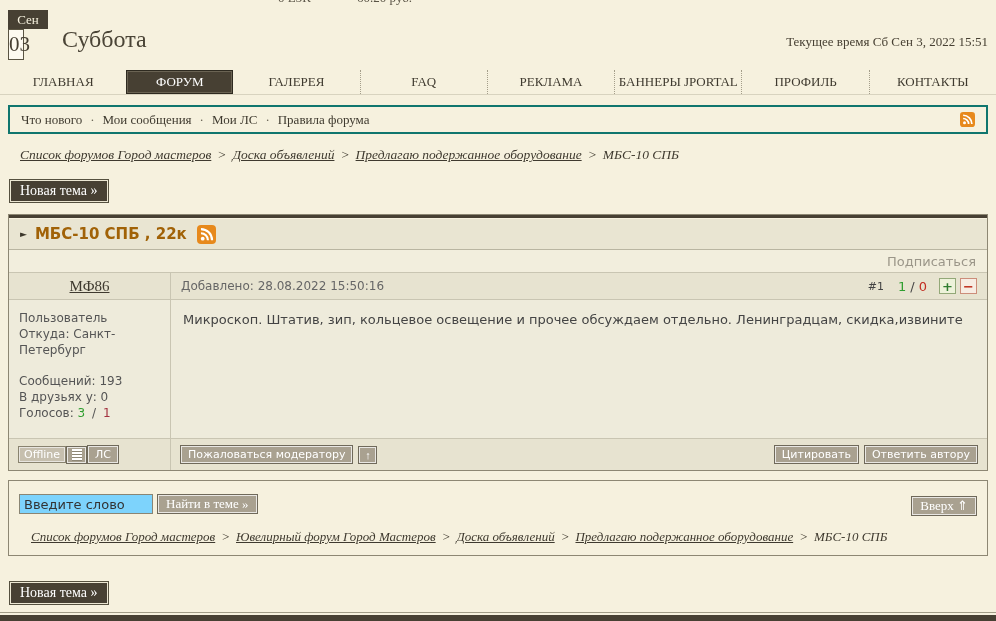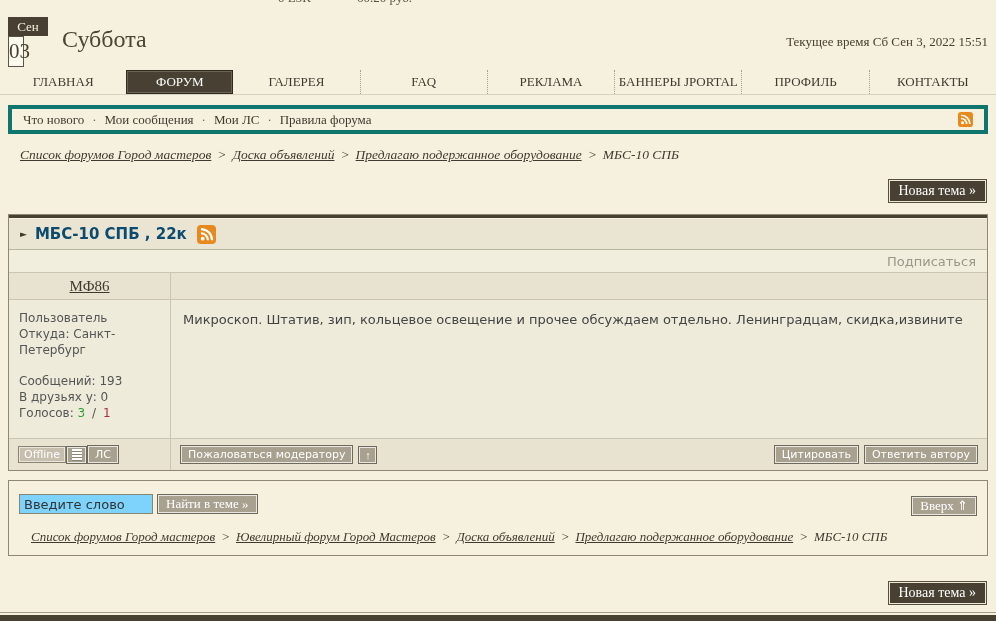--- a/index.html
+++ b/index.html
@@ -6,38 +6,38 @@
   html,body { background:#f6f1de; }
   .page { position:relative; width:996px; height:621px; background:#f6f1de;
           font-family:"Liberation Serif", serif; color:#3f3a2f; overflow:hidden; }
 
   
   .ticker { position:absolute; top:-10px; left:278px; font-size:13px; color:#5a5446; white-space:nowrap; }
   .ticker span { margin-right:46px; }
 
   
   .header { position:relative; height:70px; }
-  .calendar { position:absolute; left:8px; top:10px;margin-top:7px; }
+  .calendar { position:absolute; left:8px; top:10px; }
   .cal-month { width:40px; height:19px; background:#474033; color:#f6f1de; font-size:13px;
                text-align:center; line-height:19px; }
   .cal-day { width:16px; height:31px; background:#fdfaf0; border:1px solid #5a5442; color:#474033;
              font-size:21px; text-align:center; line-height:29px; }
   .weekday { position:absolute; left:62px; top:26px; font-size:24px; color:#4a4436; }
   .current-time { position:absolute; right:8px; top:34px; font-size:13px; color:#474033; }
 
   
   .tabs { display:flex; height:25px; align-items:stretch; border-bottom:1px solid #d8d3bf; }
   .tab { flex:1; display:flex; align-items:center; justify-content:center; font-size:13px;
          color:#3f3a2f; cursor:pointer; border-left:1px dotted #a49e8a; white-space:nowrap; }
   .tab:first-child, .tab.no-sep { border-left:none; }
   .tab.active { flex:0 0 107px; background:#474033; color:#fff; border:1px solid #2e2a20;
                 box-shadow:inset 0 0 0 1px #6a6353; }
 
   
-  .subnav { margin:10px 8px 0; border:4px solid #0f766e; height:29px; display:flex;
+  .subnav { margin:10px 8px 0; border:2px solid #0f766e; height:29px; display:flex;
             align-items:center; padding:0 11px; font-size:13px; }
   .subnav .lnk { cursor:pointer; }
   .subnav .sep { margin:0 8px; color:#6a6455; }
 
   
   .rss { display:inline-block; line-height:0; cursor:pointer; }
   .rss svg { display:block; }
   .rss-small { margin-left:auto; }
 
   
@@ -48,31 +48,31 @@
 
   
   .btn-dark { display:inline-block; background:#474033; color:#fff; font-size:14px;
               padding:2px 9px; border:1px solid #ece7d3; box-shadow:0 0 0 1px #55503f; cursor:pointer; }
   .btn-tan { display:inline-flex; align-items:center; justify-content:center; background:#a9a190;
              color:#fff; border:1px solid #6f695a; box-shadow:inset 0 0 0 1px rgba(255,255,255,.75);
              cursor:pointer; }
   .btn-serif { font-family:"Liberation Serif", serif; font-size:13px; padding:1px 8px; }
   .btn-sans  { font-family:"DejaVu Sans", sans-serif; font-size:11px; padding:2px 7px; }
 
-  .newtopic-row { text-align:right; margin:17px 10px 0; }
+  .newtopic-row { margin:17px 10px 0; }
   .newtopic-row.bottom { margin-top:26px; }
 
   
   .topic-panel { margin:12px 8px 0; border:1px solid #8d8773; background:#eeebdb; }
   .panel-topbar { height:4px; background:#474033; border-bottom:1px solid #f6f1de; }
   .topic-title-row { height:31px; background:#e9e5d2; border-bottom:1px solid #b9b5a1;
                      display:flex; align-items:center; padding:0 11px;
                      font-family:"DejaVu Sans", sans-serif; }
   .topic-marker { font-size:9px; margin-right:8px; color:#3c382c; }
-  .topic-title { font-weight:bold; font-size:15px; color:#0c4a6e; }
+  .topic-title { font-weight:bold; font-size:15px; color:#a16207; }
   .topic-title-row .rss { margin-left:10px; }
   .subscribe-row { height:23px; background:#f2eedd; border-bottom:1px solid #c9c5b2;
                    display:flex; justify-content:flex-end; align-items:center; padding:0 11px; }
   .subscribe { font-family:"DejaVu Sans", sans-serif; font-size:13px; color:#9b9689; cursor:pointer; }
 
   .post-header-row { display:flex; background:#e7e3d0; border-bottom:1px solid #c9c5b2; height:27px; }
   .author-cell { width:162px; border-right:1px solid #c9c5b2; display:flex; align-items:center;
                  justify-content:center; }
   .author-link { font-size:15px; text-decoration:underline; color:#3f3a2f; cursor:pointer; }
   .added-cell { flex:1; display:flex; align-items:center; padding:0 10px;
@@ -195,20 +195,31 @@
     </div>
 
     <div class="subscribe-row">
       <span class="subscribe">Подписаться</span>
     </div>
 
     <div class="post-header-row">
       <div class="author-cell">
         <span class="author-link">МФ86</span>
       </div>
+      <div class="added-cell">
+        <span>Добавлено: 28.08.2022 15:50:16</span>
+        <span class="rating-group">
+          <span class="post-num">#1</span>
+          <span class="rating-pos">1</span>
+          <span class="rating-sep">/</span>
+          <span class="rating-neg">0</span>
+          <span class="vote-btn btn-plus">+</span>
+          <span class="vote-btn btn-minus">−</span>
+        </span>
+      </div>
     </div>
 
     <div class="post-body-row">
       <div class="user-cell">
         <div>Пользователь</div>
         <div>Откуда: Санкт-Петербург</div>
         <div class="user-gap"></div>
         <div>Сообщений: 193</div>
         <div>В друзьях у: 0</div>
         <div>

